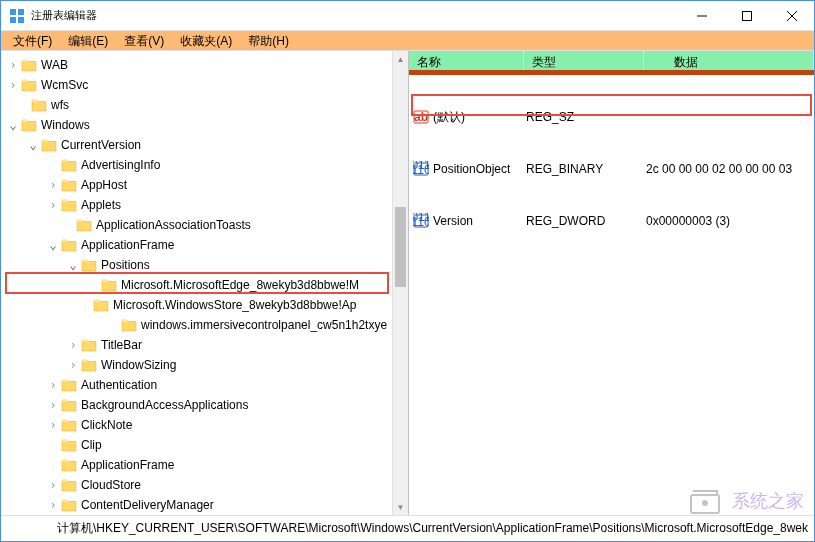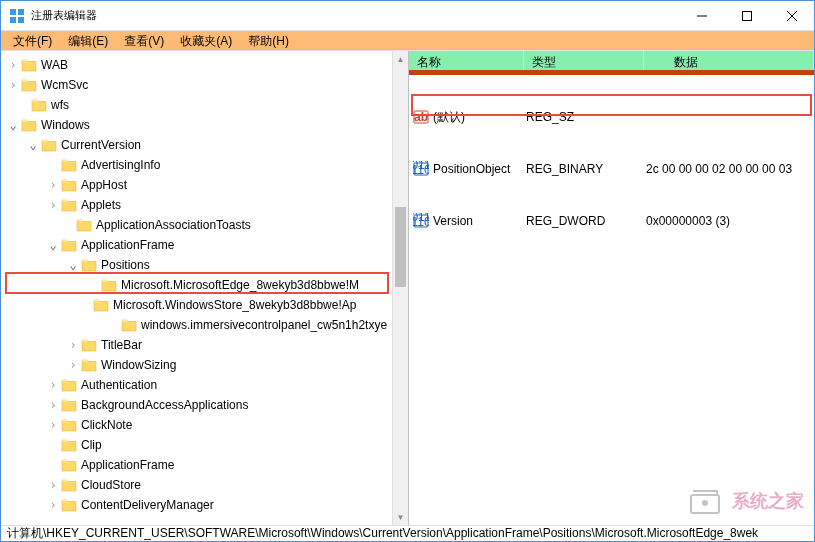--- a/index.html
+++ b/index.html
@@ -33,29 +33,29 @@
     .col-type { width: 120px; }
     .col-data { flex: 1; margin-left: 22px; }
     
     .list-row { display: flex; height: 20px; align-items: center; margin-top: 32px; }
     .row-icon { width: 16px; height: 16px; margin: 0 4px; flex-shrink: 0; }
     .row-cell { font-size: 12px; }
     .cell-name { width: 93px; white-space: nowrap; overflow: hidden; }
     .cell-type { width: 120px; white-space: nowrap; }
     .cell-data { flex: 1; white-space: nowrap; overflow: hidden; }
     
-    .statusbar { height: 16px; border-top: 1px solid #e0e0e0; padding: 3px 6px; font-size: 12px; white-space: nowrap; overflow: hidden; display: flex; align-items: center; }
+    .statusbar { height: 26px; border-top: 1px solid #e0e0e0; padding: 3px 6px; font-size: 12px; white-space: nowrap; overflow: hidden; display: flex; align-items: center; justify-content: flex-end; }
     
     .scrollbar-v { position: absolute; right: 0; top: 0; width: 16px; height: 100%; background: #f0f0f0; border-left: 1px solid #e0e0e0; }
     .scroll-arrow { height: 16px; display: flex; align-items: center; justify-content: center; color: #888; font-size: 8px; }
     .scroll-thumb { background: #c0c0c0; margin: 0 2px; }
     
     .watermark { position: absolute; right: 10px; bottom: 20px; opacity: 0.35; pointer-events: none; }
     .watermark-logo { width: 40px; height: 40px; display: inline-block; vertical-align: middle; }
-    .watermark-text { font-size: 18px; font-weight: bold; color: #be185d; vertical-align: middle; margin-left: 4px; }
+    .watermark-text { font-size: 18px; font-weight: normal; color: #6d28d9; vertical-align: middle; margin-left: 4px; }
   </style>
 </head>
 <body>
 
 <div class="titlebar">
   <svg class="titlebar-icon" viewBox="0 0 16 16">
     <rect x="1" y="1" width="6" height="6" fill="#3b97e8"></rect>
       <rect x="9" y="1" width="6" height="6" fill="#3b97e8"></rect>
     <rect x="1" y="9" width="6" height="6" fill="#3b97e8"></rect>
       <rect x="9" y="9" width="6" height="6" fill="#3b97e8"></rect>

